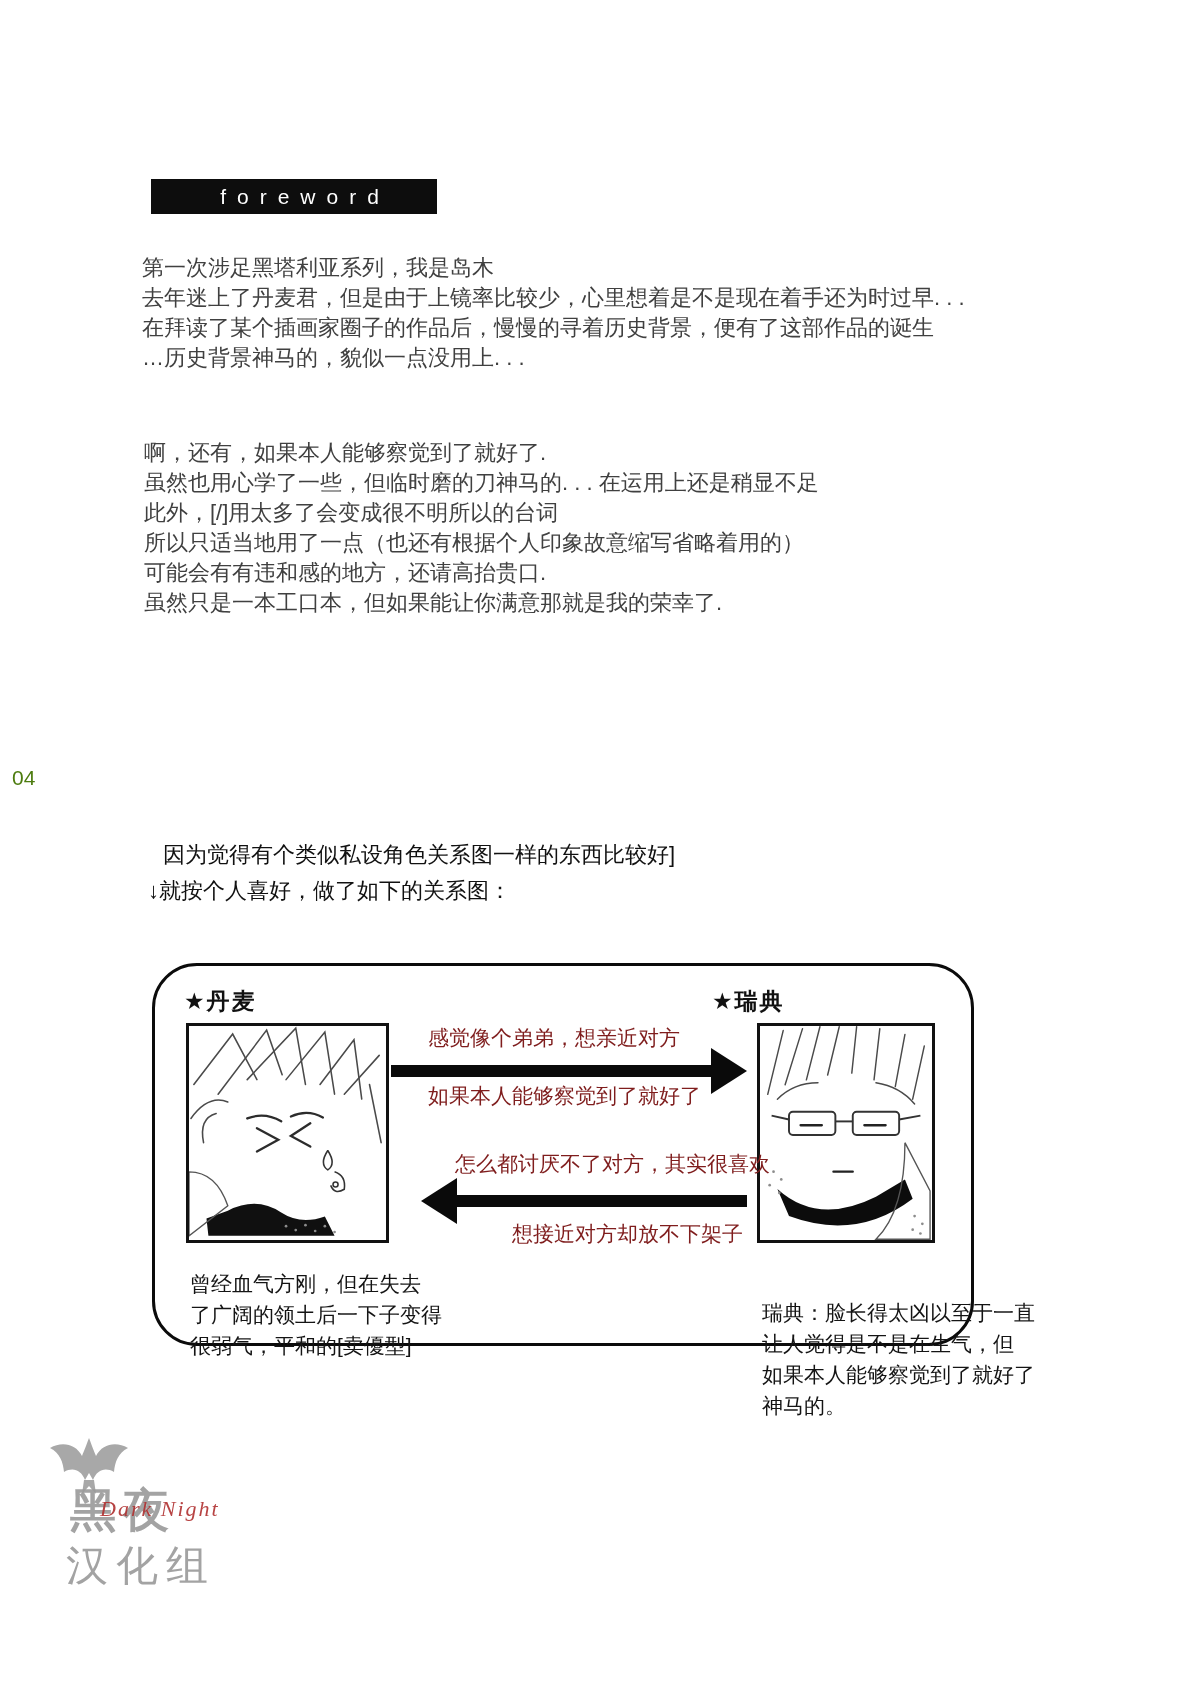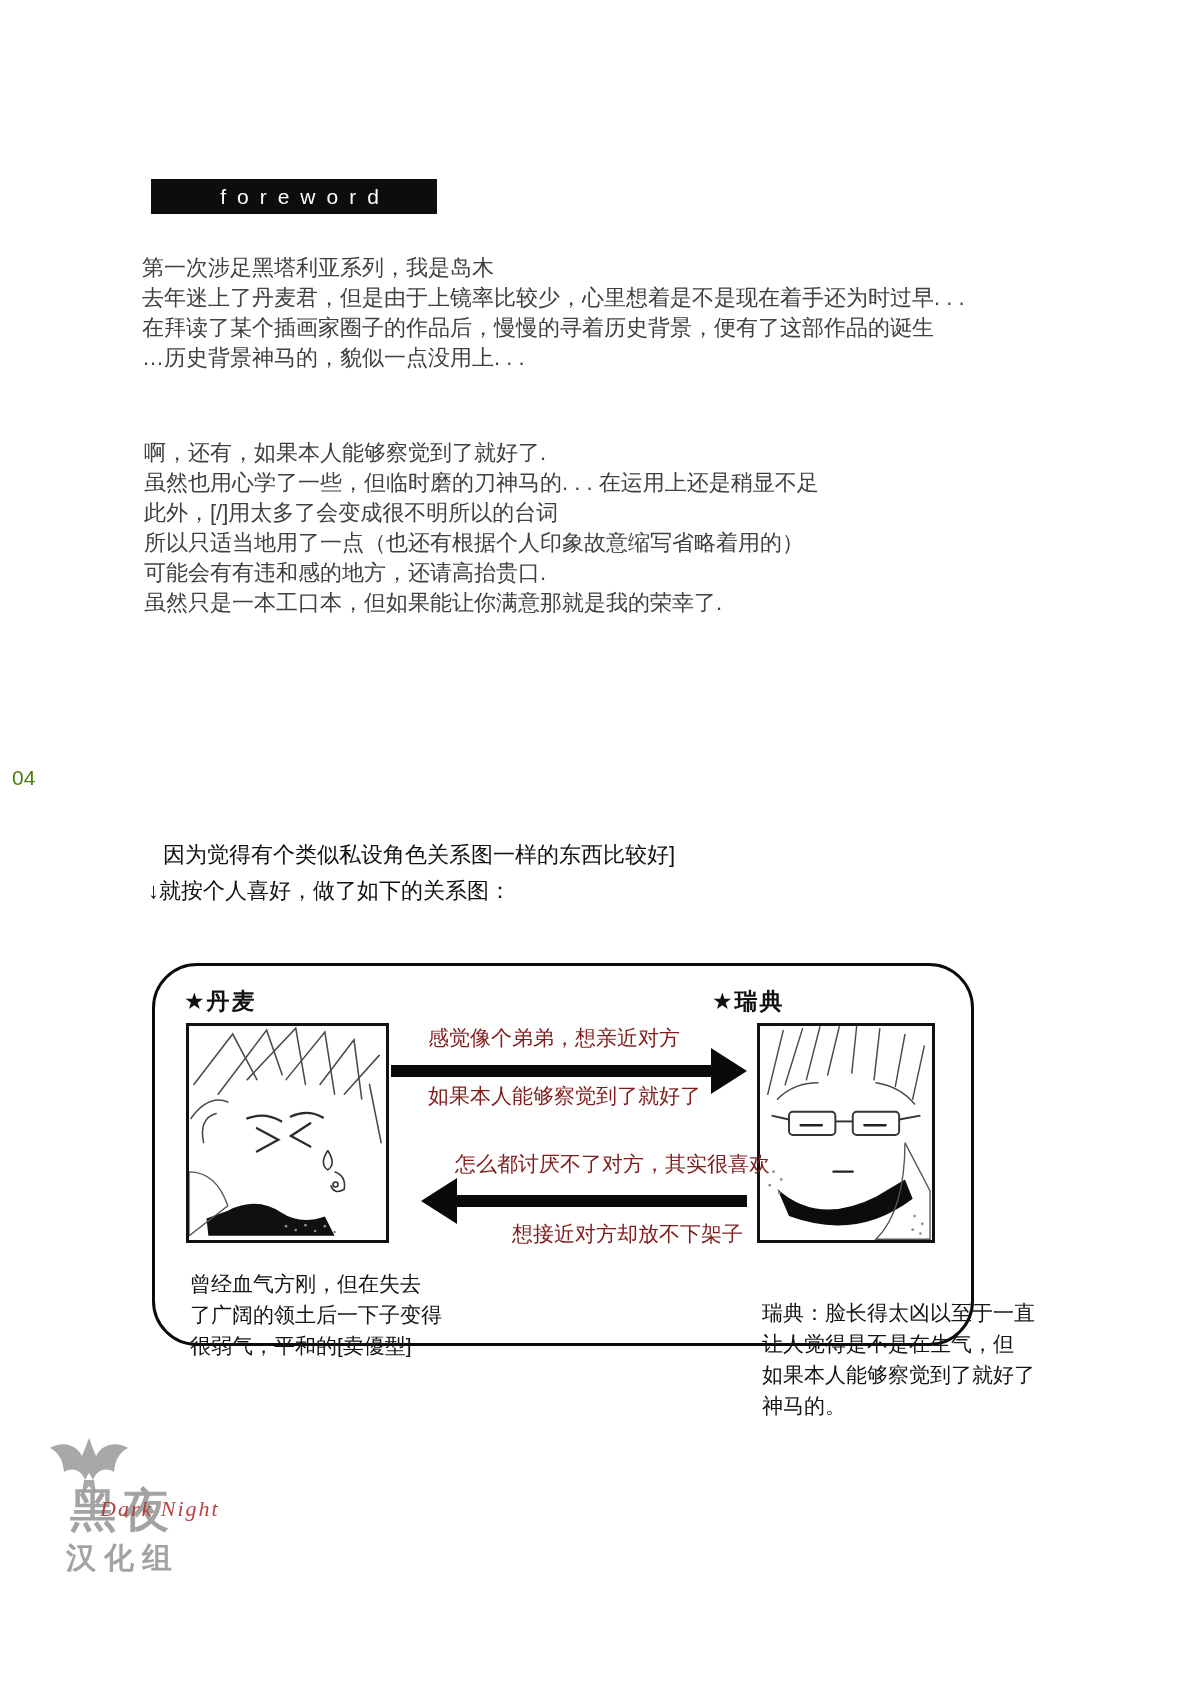--- a/index.html
+++ b/index.html
@@ -64,21 +64,21 @@
   .caption div{height:31px;}
   .caption-dk{left:190px;top:1268px;}
   .caption-se{left:762px;top:1268px;margin-top:29px;}
   
   .wm-bat{left:46px;top:1436px;width:86px;height:64px;opacity:.85;}
   .wm-line1{left:70px;top:1480px;font-size:46px;font-weight:bold;color:#9a9a9a;
     letter-spacing:7px;opacity:.9;}
   .wm-accent{left:100px;top:1496px;font-size:22px;color:#b03030;
     font-family:"Liberation Serif","DejaVu Serif",serif;font-style:italic;
     letter-spacing:2px;opacity:.9;}
-  .wm-line2{left:66px;top:1538px;font-size:30px;font-weight:bold;color:#9a9a9a;
+  .wm-line2{left:66px;top:1538px;font-size:42px;font-weight:normal;color:#9a9a9a;
     letter-spacing:8px;opacity:.9;}
 </style>
 </head>
 <body>
 
 <div class="page">
 
   <div class="abs foreword-box">
     <span>foreword</span>
   </div>

